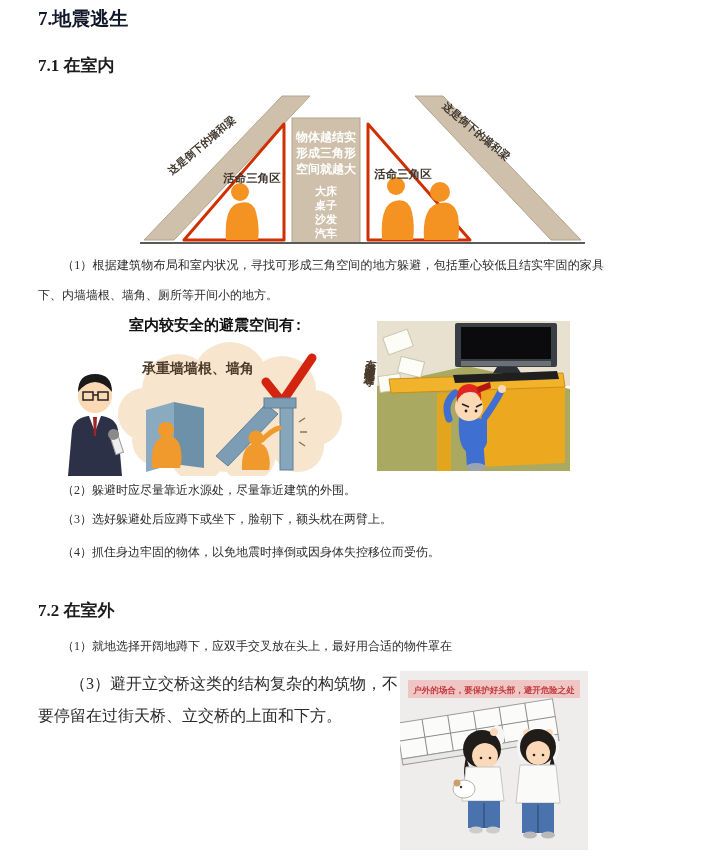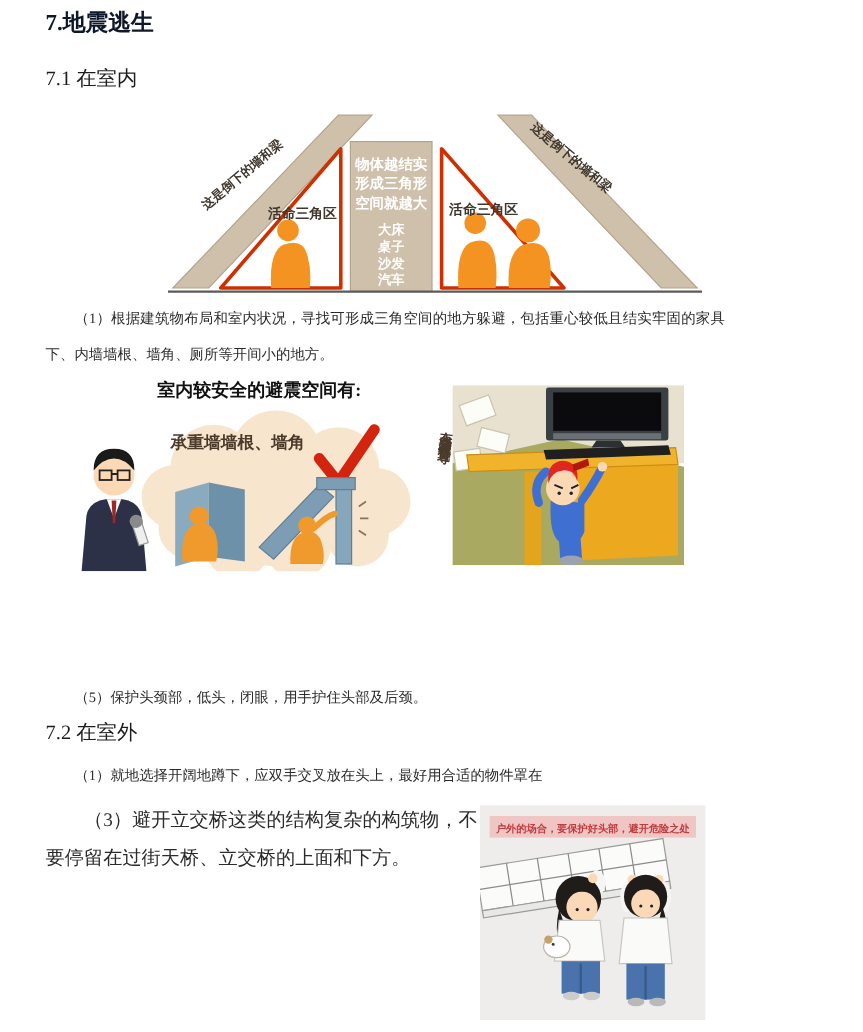--- a/index.html
+++ b/index.html
@@ -3,21 +3,21 @@
 <meta charset="utf-8">
 <style>
   html,body { margin:0; padding:0; background:#ffffff; }
   .page {
     position:relative; width:719px; height:860px; margin:0 auto;
     background:#ffffff; overflow:hidden;
     font-family:"Liberation Serif","DejaVu Serif",serif;
     color:#262626;
   }
   .h1 { position:absolute; left:38px; top:6px; font-size:19px; font-weight:bold; color:#0f172a; }
-  .h2 { position:absolute; left:38px; font-size:17px; font-weight:normal; color:#1c1c1c; }
+  .h2 { position:absolute; left:38px; font-size:17px; font-weight:bold; color:#1c1c1c; }
   .h2.s1 { top:54px; }
   .h2.s2 { top:599px; }
 
   .para, .item, .s2line1 { position:absolute; font-size:12px; color:#2b2b2b; }
   .para#para1 { left:38px; top:250px; width:566px; line-height:30px; text-indent:2em; text-align:justify; }
   .item { left:38px; text-indent:2em; line-height:22px; white-space:nowrap; }
   #item2 { top:479px; } #item3 { top:508px; } #item4 { top:541px; } #item5 { top:570px; }
   .s2line1 { left:38px; top:638px; width:660px; text-indent:2em; white-space:nowrap; }
   .s2col { position:absolute; left:38px; top:668px; width:360px; font-size:16px; line-height:32px; color:#2b2b2b; }
   .s2col .cont { text-indent:0; }
@@ -26,21 +26,21 @@
   
   .diagram1 { position:absolute; left:140px; top:94px; width:445px; height:152px; }
   .diagram1 svg { display:block; }
   .dg-label { font-family:"Liberation Sans","DejaVu Sans",sans-serif; font-weight:bold; }
 
   
   .illus-indoor { position:absolute; left:58px; top:316px; width:316px; height:160px; }
   .illus-indoor .illus-title {
     position:absolute; left:0; top:0; width:100%; text-align:center;
     font-size:15px; font-weight:bold; color:#111;
-    font-family:Liberation Serif, serif;
+    font-family:Liberation Mono, monospace;
   }
   .illus-indoor svg { position:absolute; left:0; top:22px; }
   .vlabel {
     position:absolute; right:2px; top:34px; height:126px;
     writing-mode:vertical-rl; letter-spacing:2px;
     font-size:11px; font-weight:bold; color:#4a3a2a;
     transform:rotate(7deg);
     font-family:"Liberation Sans","DejaVu Sans",sans-serif;
   }
   .bubble-label {
@@ -203,21 +203,23 @@
         <circle cx="92" cy="86" r="14" fill="#fcd9b5"></circle>
         <path d="M80,82 Q78,64 92,63 Q106,64 104,80 Q102,70 92,71 Q82,72 80,82 Z" fill="#e1261d"></path>
         <polygon points="100,66 113,61 114,67 101,72" fill="#b01810"></polygon>
         <path d="M85,83 l7,3 M99,86 l6,-3" stroke="#222222" stroke-width="1.6" fill="none"></path>
         <circle cx="89" cy="90" r="1.4" fill="#222222"></circle>
           <circle cx="99" cy="90" r="1.4" fill="#222222"></circle>
       </g>
     </svg>
   </div>
 
-  <div class="item" id="item5">（5）保护头颈部，低头，闭眼，用手护住头部及后颈。</div>
+  <div class="item" id="item2">（2）躲避时应尽量靠近水源处，尽量靠近建筑的外围。</div>
+  <div class="item" id="item3">（3）选好躲避处后应蹲下或坐下，脸朝下，额头枕在两臂上。</div>
+  <div class="item" id="item4">（4）抓住身边牢固的物体，以免地震时摔倒或因身体失控移位而受伤。</div>
 
   <div class="h2 s2">7.2 在室外</div>
 
   <div class="s2line1">（1）就地选择开阔地蹲下，应双手交叉放在头上，最好用合适的物件罩在</div>
   <div class="s2col">
     <div class="ind">（3）避开立交桥这类的结构复杂的构筑物，不要停留在过街天桥、立交桥的上面和下方。</div>
   </div>
 
   <div class="illus-outdoor">
     <svg width="188" height="179" viewBox="0 0 188 179">

